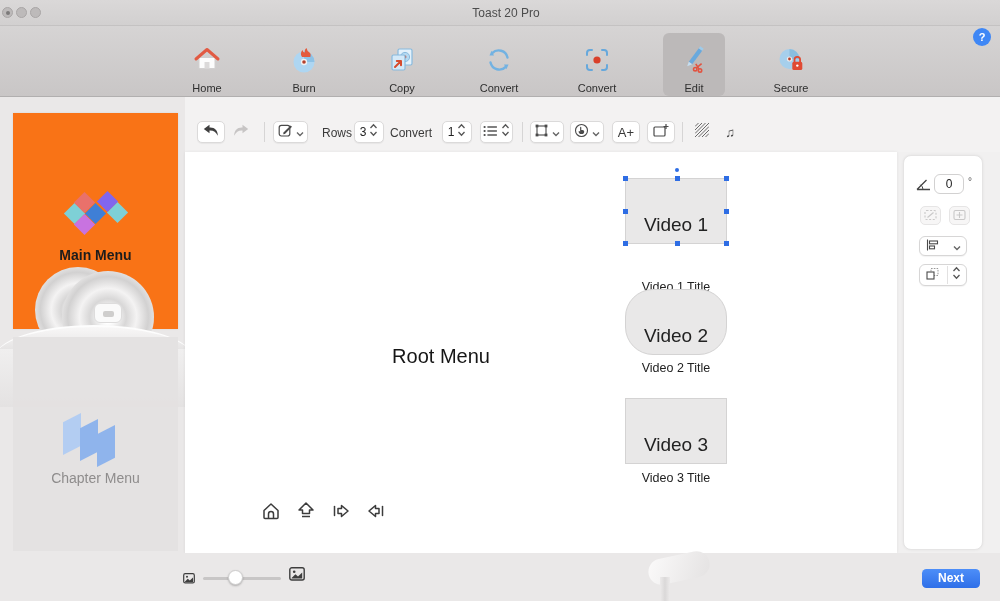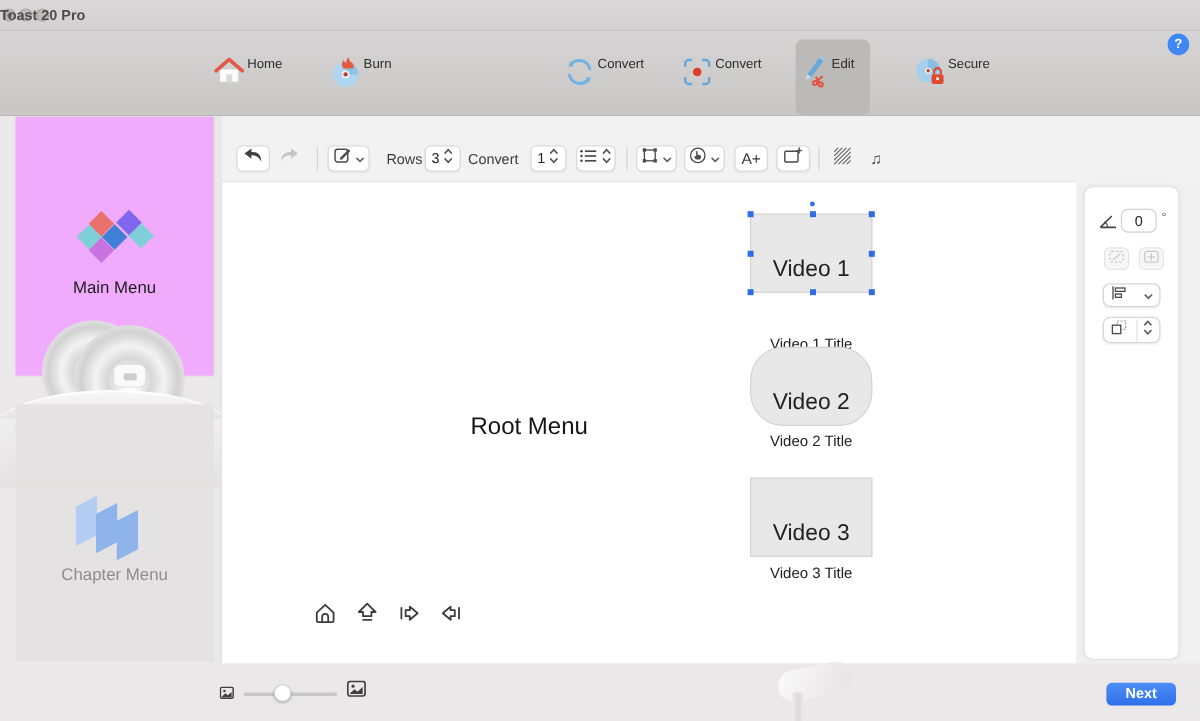--- a/index.html
+++ b/index.html
@@ -6,28 +6,28 @@
   html,body { width:1000px; height:601px; overflow:hidden; }
   body { font-family:"Liberation Sans", sans-serif; background:#efeeee; position:relative; }
   .app { position:absolute; inset:0; }
 
   
   .titlebar { position:absolute; left:0; top:0; width:1000px; height:26px;
     background:linear-gradient(#dad8d8,#d2d0d0); border-bottom:1px solid #c4c2c2; }
   .traffic { position:absolute; left:2px; top:7px; display:flex; gap:3px; }
   .tl { width:11px; height:11px; border-radius:50%; background:#bdbaba; border:1px solid #a9a6a6; position:relative; }
   .tl.close::after { content:""; position:absolute; left:3px; top:3px; width:4px; height:4px; border-radius:50%; background:#7c7a7a; }
-  .win-title { position:absolute; left:0; right:0; top:0; height:26px; line-height:26px;
-    text-align:left; font-size:12px; color:#4c4c4c; font-weight:700; }
+  .win-title { position:absolute; left:12px; right:0; top:0; height:26px; line-height:26px;
+    text-align:center; font-size:12px; color:#4c4c4c; font-weight:400; }
 
   
   .mainnav { position:absolute; left:0; top:26px; width:1000px; height:71px;
     background:linear-gradient(#d6d4d4,#c9c6c6); border-bottom:1px solid #b1afaf; }
-  .nav-item { position:absolute; top:7px; width:62px; height:63px; display:flex; flex-direction:row;
-    padding-top:12px; cursor:default; }
+  .nav-item { position:absolute; top:7px; width:62px; height:63px; display:flex; flex-direction:column;
+    align-items:center; padding-top:12px; cursor:default; }
   .nav-item.active { background:#bcb9b9; border-radius:6px; }
   .nav-label { font-size:11px; color:#2e2e2e; margin-top:3px; }
   .help-btn { position:absolute; right:9px; top:2px; width:18px; height:18px; border-radius:50%;
     background:#3f87f5; color:#fff; font-size:11px; font-weight:bold; text-align:center; line-height:18px; }
 
   
   .content { position:absolute; left:0; top:97px; width:1000px; height:456px; background:#f1f0f0; }
 
   
   .sidebar { position:absolute; left:0; top:0; width:185px; height:456px; background:#eae8e8; overflow:hidden; }
@@ -39,21 +39,21 @@
   .disc-hub { position:absolute; left:94px; top:46px; width:28px; height:20px; background:#fafafa;
     border:1px solid #dddcdc; border-radius:6px; }
   .disc-hub::after { content:""; position:absolute; left:8px; top:7px; width:11px; height:6px; background:#cfcecd; border-radius:2px; }
   .tray-lip { position:absolute; left:-6px; top:68px; width:200px; height:34px;
     background:linear-gradient(#f8f7f7,#dedcdc); border-radius:50% 50% 0 0 / 100% 100% 0 0;
     border-top:2px solid #fdfdfd; }
   .tray-base { position:absolute; left:0; top:92px; width:185px; height:58px;
     background:linear-gradient(#f0efef,#e4e2e2); }
 
   .menu-card { position:absolute; left:13px; width:165px; cursor:pointer; }
-  .menu-card.main { top:0; height:216px; background:#f0abfc; box-shadow:0 0 2px rgba(0,0,0,0.08); }
+  .menu-card.main { top:16px; height:216px; background:#f97316; box-shadow:0 0 2px rgba(0,0,0,0.08);font-weight:bold; }
   .menu-card.chapter { top:240px; height:214px; background:rgba(227,225,225,0.97); }
   .menu-card-label { position:absolute; left:0; right:0; text-align:center; font-size:14px; }
   .menu-card.main .menu-card-label { top:134px; color:#1c1c1c; }
   .menu-card.chapter .menu-card-label { top:133px; color:#8e8c8c; }
   .diamond { position:absolute; width:15px; height:15px; transform:rotate(45deg); }
   .stripe { position:absolute; width:18px; height:42px; clip-path:polygon(0 22%, 100% 0%, 100% 78%, 0% 100%); }
 
   
   .editor { position:absolute; left:185px; top:0; width:815px; height:400px; }
 
@@ -141,20 +141,32 @@
           <circle cx="15" cy="17" r="10.5" fill="#aed6f2"></circle>
           <path d="M15 6.5 a10.5 10.5 0 0 1 10.5 10.5 L15 17 Z" fill="#8ec2e6"></path>
           <circle cx="15" cy="17" r="3.2" fill="#f3f0f0"></circle>
           <circle cx="15" cy="17" r="1.8" fill="#b5402c"></circle>
           <path d="M10 9 q-2.5 -3.5 .5 -7 q.5 2.5 2.5 2.5 q-1 -2.5 1.5 -4.5 q.5 3 3 4.5 q1.8 1.2 .8 4.5 z" fill="#e45a3c" transform="translate(3,3)"></path>
         </svg>
       </span>
       <span class="nav-label">Burn</span>
     </div>
 
+    <div class="nav-item" style="left:371px">
+      <span>
+        <svg width="30" height="30" viewBox="0 0 30 30">
+          <rect x="11" y="4" width="14" height="16" rx="1.5" fill="#e3f1fb" stroke="#88bade" stroke-width="1.2"></rect>
+          <circle cx="18" cy="12" r="4.6" fill="#b5d9f1" stroke="#88bade"></circle>
+          <circle cx="18" cy="12" r="1.4" fill="#cc4a30"></circle>
+          <rect x="5" y="10" width="13" height="15" rx="1.5" fill="#d4e9f8" stroke="#88bade" stroke-width="1.2"></rect>
+          <path d="M8 22 L14 16 M14 16 h-4.2 M14 16 v4.2" stroke="#d64b2e" stroke-width="2" fill="none" stroke-linecap="round" stroke-linejoin="round"></path>
+        </svg>
+      </span>
+      <span class="nav-label">Copy</span>
+    </div>
 
     <div class="nav-item" style="left:468px">
       <span>
         <svg width="30" height="30" viewBox="0 0 30 30" fill="none">
           <path d="M23.5 12.5 A9 9 0 0 0 8.2 8.2" stroke="#72b2e2" stroke-width="2.4" stroke-linecap="round"></path>
           <path d="M6.5 17.5 A9 9 0 0 0 21.8 21.8" stroke="#72b2e2" stroke-width="2.4" stroke-linecap="round"></path>
           <path d="M5.5 10.5 L10 10.5 L7.5 5.8 Z" fill="#72b2e2"></path>
           <path d="M24.5 19.5 L20 19.5 L22.5 24.2 Z" fill="#72b2e2"></path>
         </svg>
       </span>

